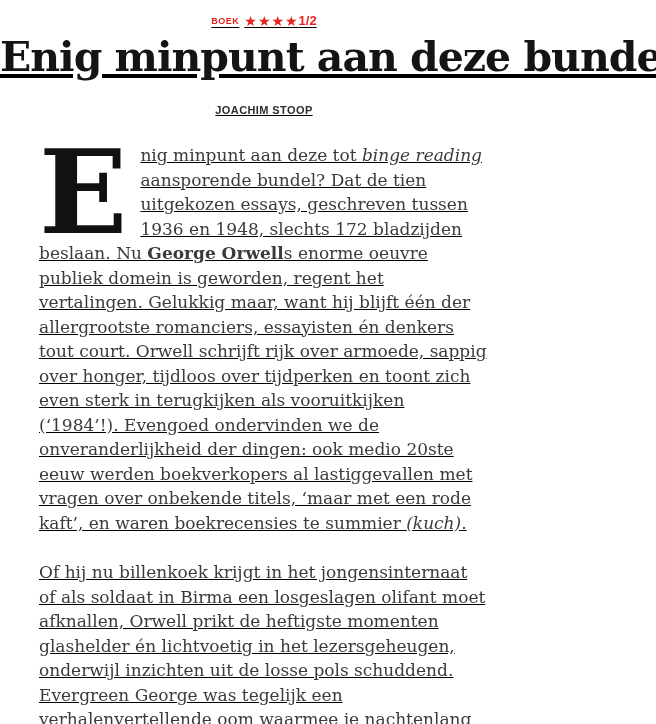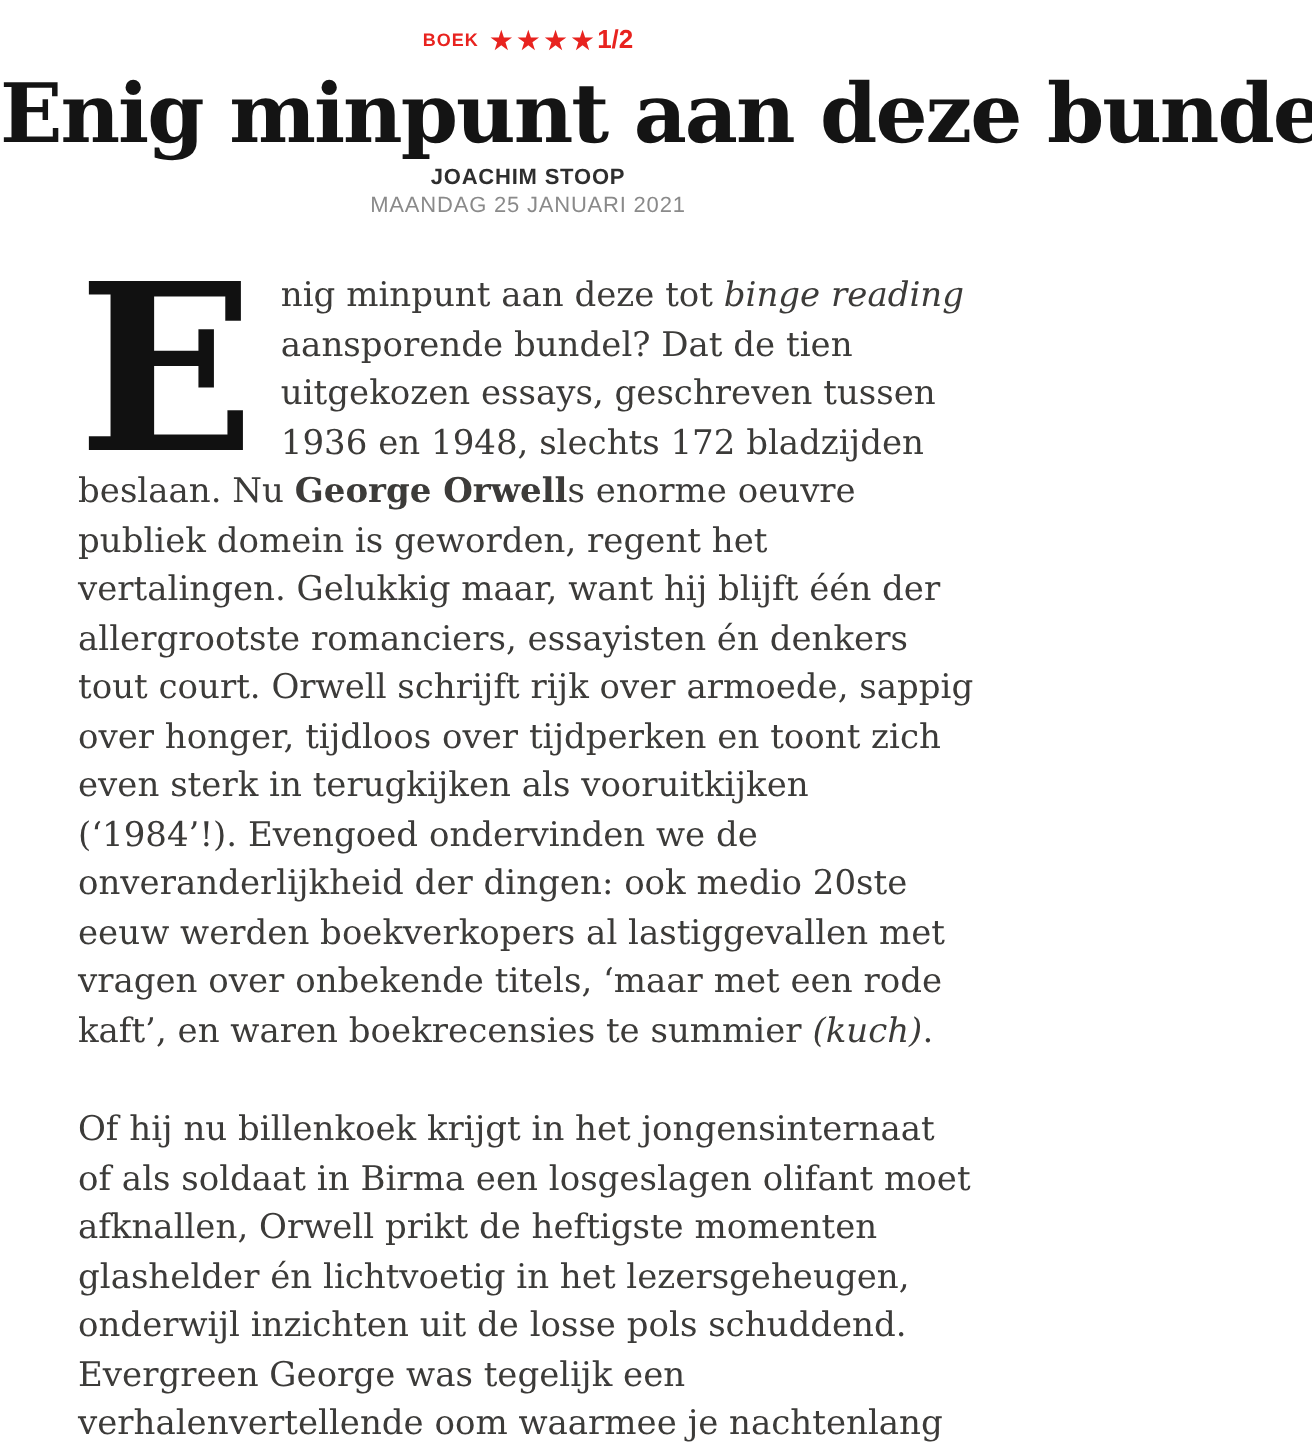--- a/index.html
+++ b/index.html
@@ -1,21 +1,21 @@
 <!DOCTYPE html>
 <html><head>
 <meta charset="utf-8">
 <style>
   html, body { margin: 0; padding: 0; background: #ffffff; }
   body {
     width: 656px; height: 724px; overflow: hidden;
     font-family: "DejaVu Serif", serif;
     -webkit-font-smoothing: antialiased;
   }
-  .page { width: 528px; height: 724px; position: relative; }
+  .page { width: 528px; height: 724px; position: relative; text-decoration: underline; }
 
   
   .kicker {
     padding-top: 12px;
     text-align: center;
     color: #e8231f;
     font-family: "Liberation Sans", sans-serif;
     white-space: nowrap;
   }
   .kicker .label {
@@ -36,21 +36,21 @@
     color: #141414;
     font-weight: bold;
     font-size: 41px;
     line-height: 45px;
     letter-spacing: -1px;
   }
   .headline .hl-line { white-space: nowrap; }
 
   
   .byline {
-    margin-top: 3px;
+    margin-top: 24px;
     text-align: center;
     font-family: "Liberation Sans", sans-serif;
     font-size: 11px;
     letter-spacing: 0.4px;
   }
   .byline .author { font-weight: bold; color: #2e2e2e; margin-bottom: 2px; }
   .byline .date   { color: #8a8a8a; }
 
   
   .article {
@@ -81,21 +81,20 @@
   <div class="kicker">
     <span class="label">BOEK</span><span class="stars">★★★★</span><span class="half">1/2</span>
   </div>
 
   <h1 class="headline" style="margin:5px 0 0 0;">
     <div class="hl-line">Enig minpunt aan deze bundel?</div>
   </h1>
 
   <div class="byline">
     <div class="author">JOACHIM STOOP</div>
-    <div class="date">MAANDAG 25 JANUARI 2021</div>
   </div>
 
   <div class="article">
     <p>
       <span class="dropcap">E</span><span>nig minpunt aan deze tot </span><span class="seg-italic">binge reading</span><span> aansporende bundel? Dat de tien uitgekozen essays, geschreven tussen 1936 en 1948, slechts 172 bladzijden beslaan. Nu </span><span class="seg-bold">George Orwell</span><span>s enorme oeuvre publiek domein is geworden, regent het vertalingen. Gelukkig maar, want hij blijft één der allergrootste romanciers, essayisten én denkers tout court. Orwell schrijft rijk over armoede, sappig over honger, tijdloos over tijdperken en toont zich even sterk in terugkijken als vooruitkijken (‘1984’!). Evengoed ondervinden we de onveranderlijkheid der dingen: ook medio 20ste eeuw werden boekverkopers al lastiggevallen met vragen over onbekende titels, ‘maar met een rode kaft’, en waren boekrecensies te summier </span><span class="seg-italic">(kuch)</span><span>.</span>
     </p>
     <p>
       <span>Of hij nu billenkoek krijgt in het jongensinternaat of als soldaat in Birma een losgeslagen olifant moet afknallen, Orwell prikt de heftigste momenten glashelder én lichtvoetig in het lezersgeheugen, onderwijl inzichten uit de losse pols schuddend. Evergreen George was tegelijk een verhalenvertellende oom waarmee je nachtenlang rond een kampvuur wilt hangen, een anti-totalitaire strijder, een tot zelfreflectie aansporende wijsgeer, een literair entertainer en een kameleon die in een wirwar aan thema’s steevast een waarachtige zoektocht ondernam naar wat was, is, wordt en hoort te zijn.</span>
     </p>
   </div>

